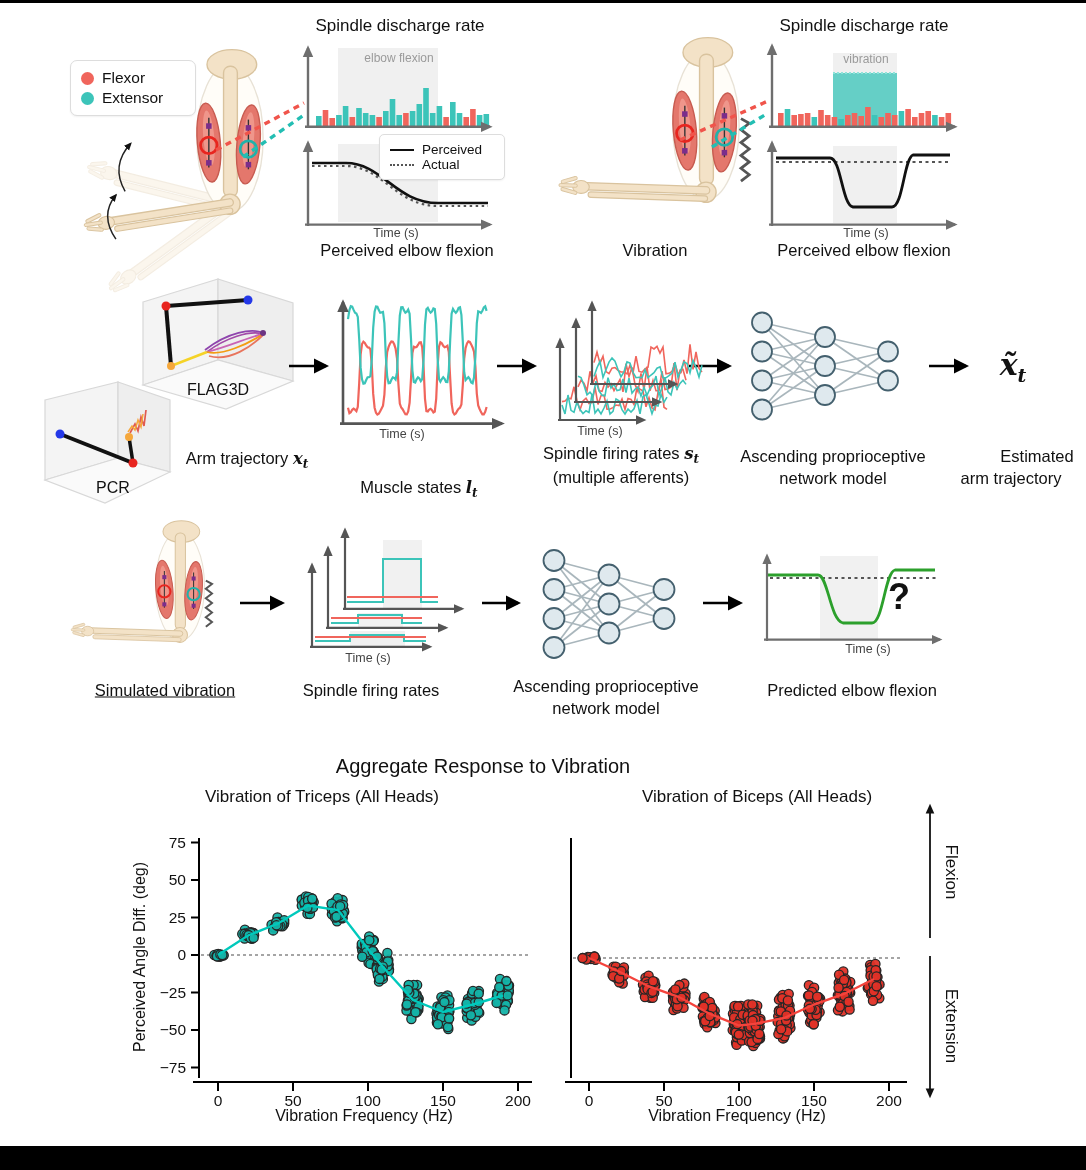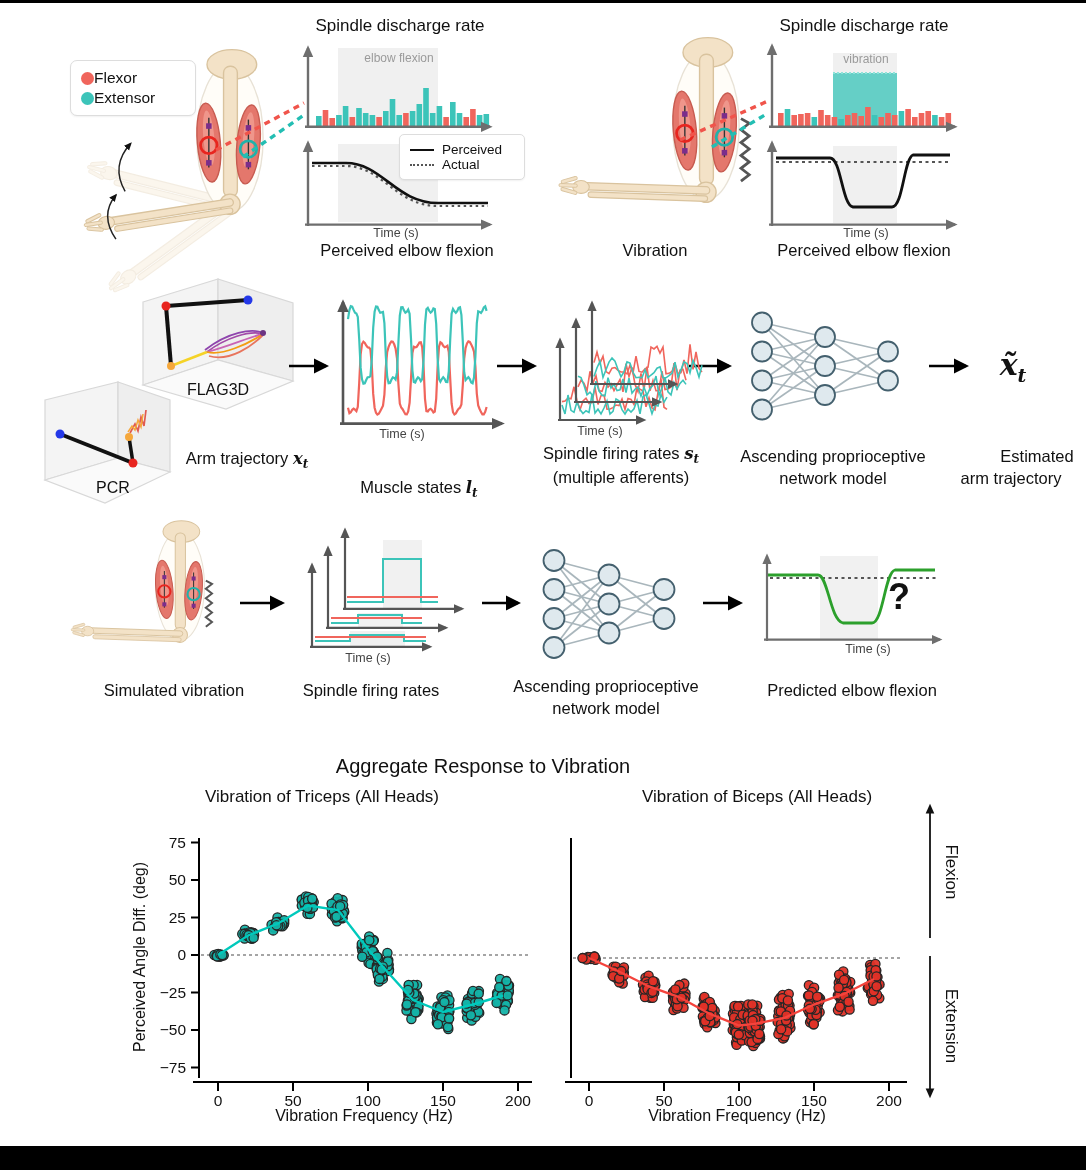--- a/index.html
+++ b/index.html
@@ -10,21 +10,21 @@
   #art{position:absolute;left:0;top:0;}
   .lbl{position:absolute;transform:translate(-50%,-50%);white-space:nowrap;color:#111;}
   .t17{font-size:17px;} .t16{font-size:16px;} .t20{font-size:20px;font-weight:400;}
   .t14{font-size:16px;} .t12{font-size:12.5px;color:#444;} .gray{color:#9a9a9a;font-size:12px;}
   .cap{font-size:16.5px;}
   .rotcw{transform:translate(-50%,-50%) rotate(90deg);}
   .rotccw{transform:translate(-50%,-50%) rotate(-90deg);}
   .legend{position:absolute;background:#fff;border:1px solid #ddd;border-radius:7px;
           box-shadow:0 1px 2px rgba(0,0,0,.06);padding:7px 10px;display:flex;
           flex-direction:column;justify-content:space-around;}
-  .lrow{display:flex;align-items:center;font-size:15.5px;}
+  .lrow{display:flex;align-items:center;gap:8px;font-size:15.5px;}
   .dot{width:13px;height:13px;border-radius:50%;flex:0 0 auto;}
   .lnrow{display:flex;align-items:center;gap:8px;font-size:13.5px;}
   .samp{width:24px;height:0;flex:0 0 auto;}
   .samp.solid{border-top:2.5px solid #111;}
   .samp.dash{border-top:2.5px dotted #555;}
   .bigsym{font-family:"DejaVu Serif",serif;font-weight:bold;font-style:italic;font-size:30px;text-align:right;}
   .bigsym sub{font-size:19px;}
   .msym{font-family:"DejaVu Serif",serif;font-weight:bold;font-style:italic;}
   .msym sub{font-size:12px;}
   .qmark{font-size:36px;font-weight:bold;}
@@ -1247,21 +1247,21 @@
     <div class="lrow">
       <span class="dot" style="background:#f0655c"></span>
       <span>Flexor</span>
     </div>
     <div class="lrow">
       <span class="dot" style="background:#3cc4b9"></span>
       <span>Extensor</span>
     </div>
   </div>
 
-  <div class="legend" style="left:399px;top:134px;width:104px;height:30px;border-radius:5px;">
+  <div class="legend" style="left:379px;top:134px;width:104px;height:30px;border-radius:5px;">
     <div class="lnrow">
       <span class="samp solid"></span>
       <span>Perceived</span>
     </div>
     <div class="lnrow">
       <span class="samp dash"></span>
       <span>Actual</span>
     </div>
   </div>
 
@@ -1295,21 +1295,21 @@
 
   <div class="lbl cap" style="left:833px;top:456px;">Ascending proprioceptive</div>
   <div class="lbl cap" style="left:833px;top:478px;">network model</div>
 
   <div class="lbl bigsym" style="left:1013px;top:366px;">
     <b>x̃</b><sub>t</sub>
   </div>
   <div class="lbl cap" style="left:1037px;top:456px;">Estimated</div>
   <div class="lbl cap" style="left:1011px;top:478px;">arm trajectory</div>
 
-  <div class="lbl cap" style="left:174px;top:690px;">Simulated vibration</div>
+  <div class="lbl cap" style="left:165px;top:690px;text-decoration:underline;">Simulated vibration</div>
   <div class="lbl t12" style="left:368px;top:658px;">Time (s)</div>
   <div class="lbl cap" style="left:371px;top:690px;">Spindle firing rates</div>
   <div class="lbl cap" style="left:606px;top:686px;">Ascending proprioceptive</div>
   <div class="lbl cap" style="left:606px;top:708px;">network model</div>
   <div class="lbl t12" style="left:868px;top:649px;">Time (s)</div>
   <div class="lbl qmark" style="left:899px;top:597px;">?</div>
   <div class="lbl cap" style="left:852px;top:690px;">Predicted elbow flexion</div>
 
   <div class="lbl t20" style="left:483px;top:766px;">Aggregate Response to Vibration</div>
   <div class="lbl t17" style="left:322px;top:797px;">Vibration of Triceps (All Heads)</div>

